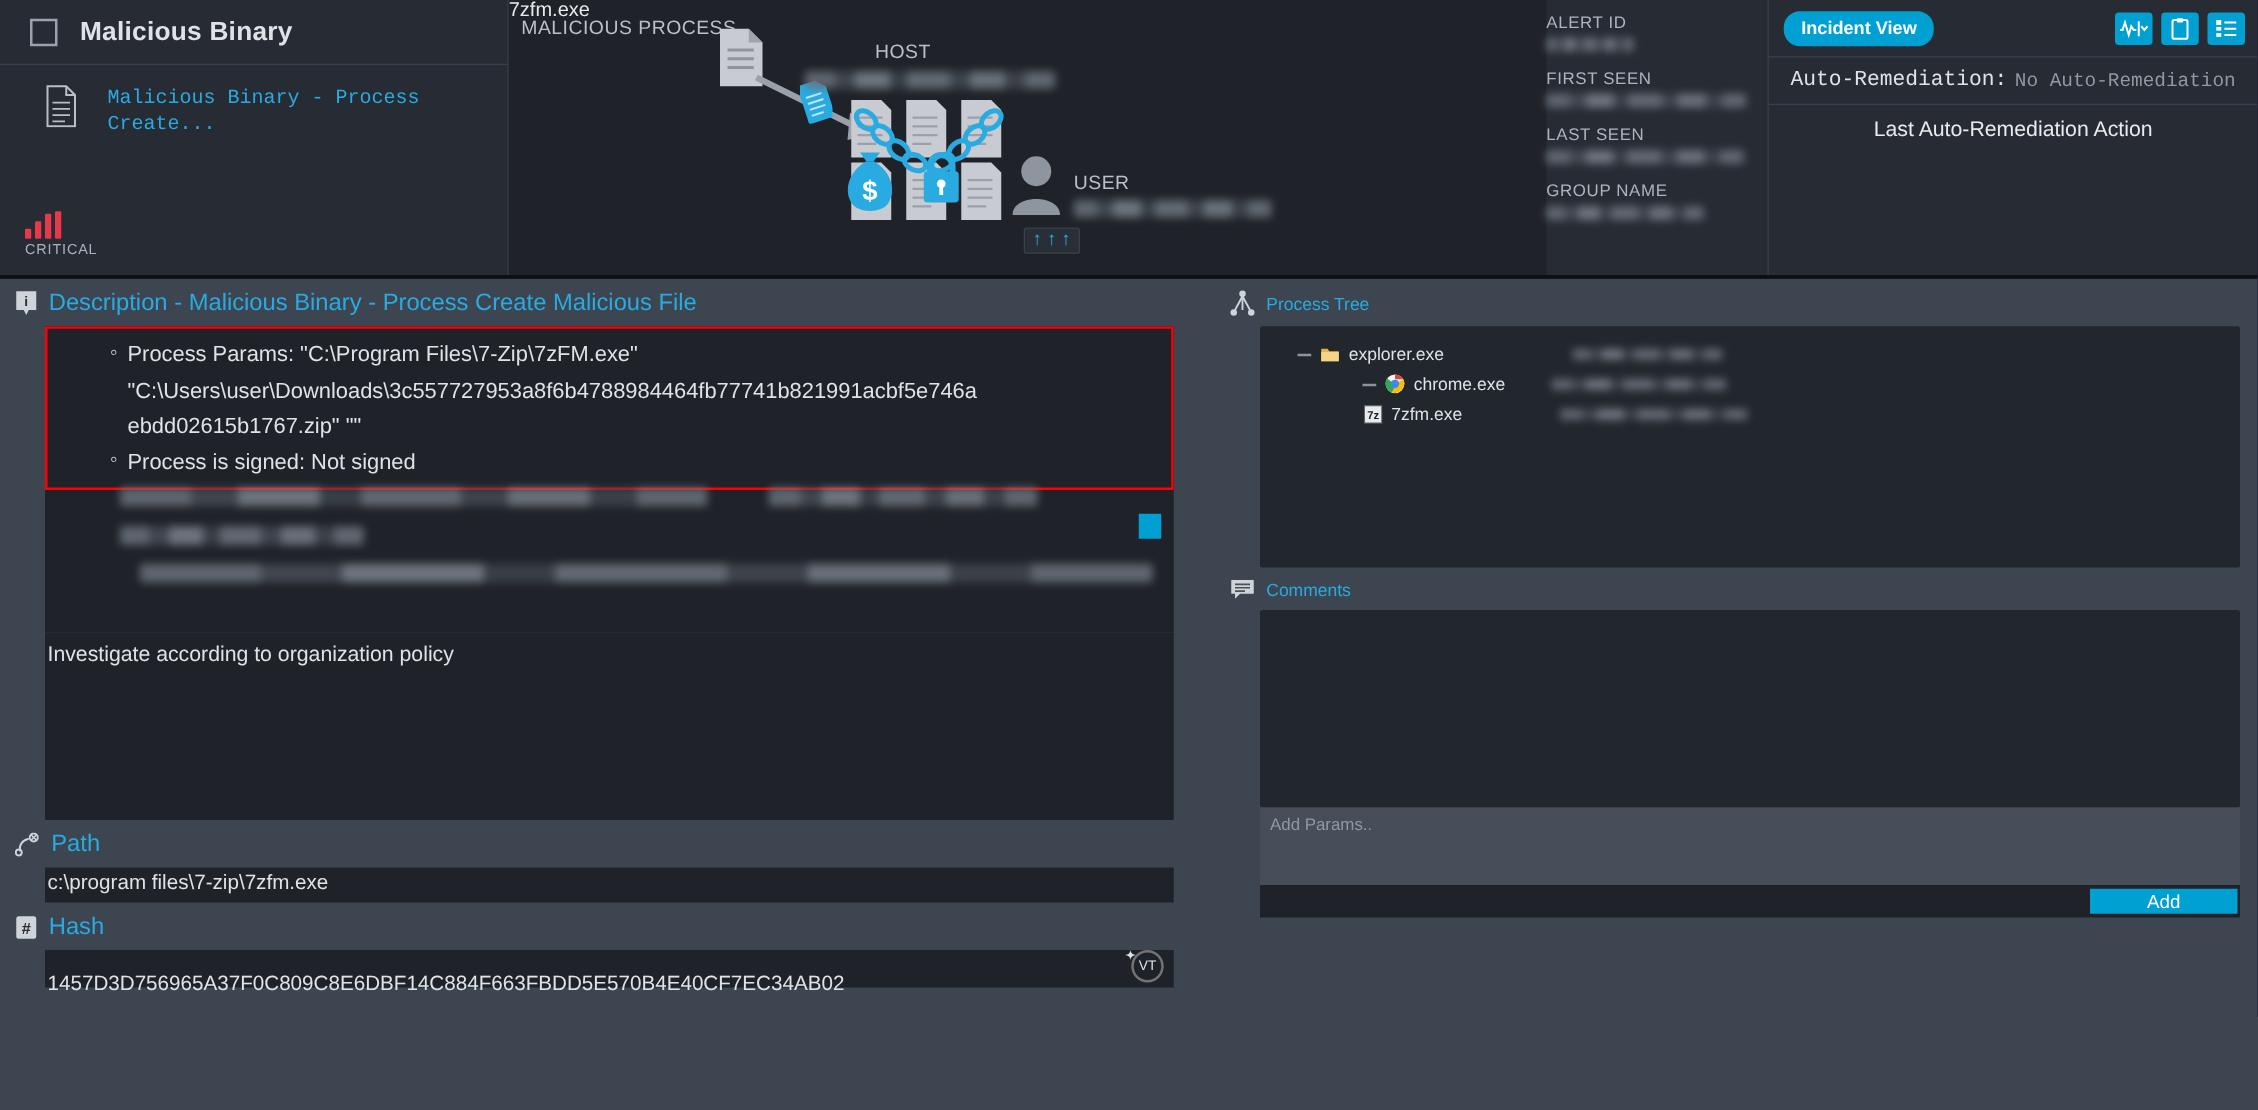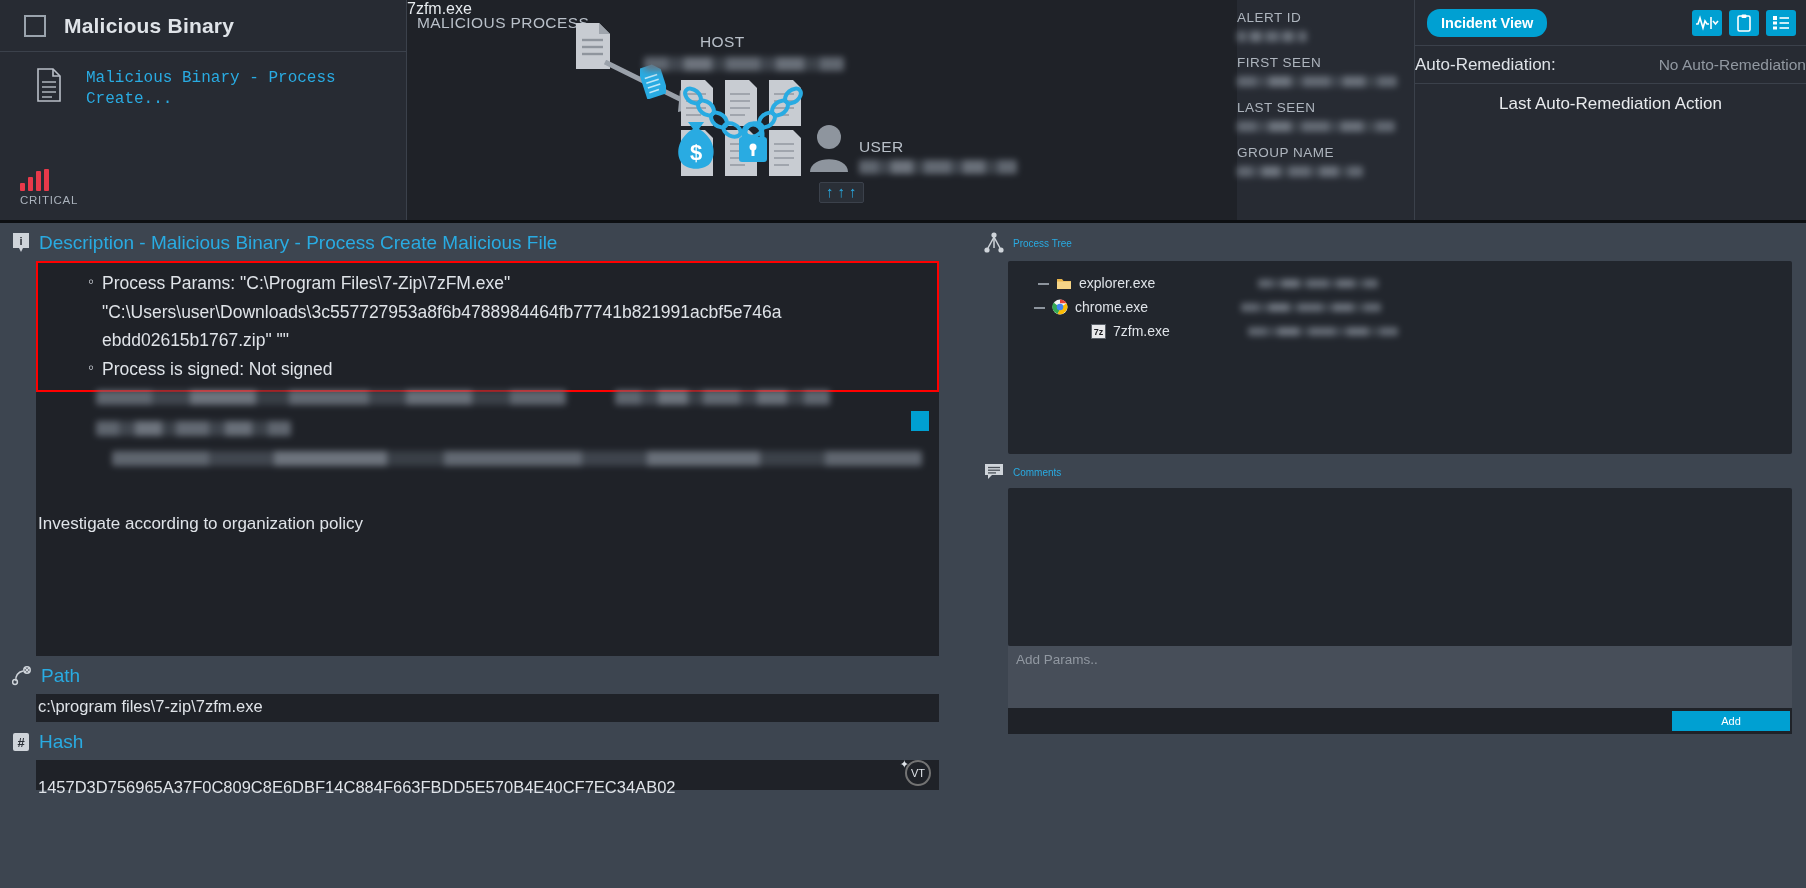--- a/index.html
+++ b/index.html
@@ -46,35 +46,35 @@
   .hdr-meta { width: 177px; background: #272b33; padding: 10px 0 0 0; }
   .meta-k { font-size: 13.5px; color: #aeb5be; letter-spacing: .5px; margin-bottom: 3px; }
   .meta-row { margin-bottom: 9px; }
   .meta-v { height: 11px; }
 
   .hdr-right { width: 392px; background: #272b33; border-left: 1px solid #3b414b; display: flex; flex-direction: column; }
   .hr-top { display: flex; align-items: center; justify-content: space-between; height: 46px; padding: 0 10px 0 12px; border-bottom: 1px solid #3b414b; }
   .pill { background: #00a0d2; color: #fff; font-size: 14.5px; font-weight: bold; border-radius: 13px; padding: 6px 14px; cursor: pointer; }
   .hr-icons { display: flex; gap: 7px; }
   .sq-ico { width: 30px; height: 26px; background: #00a0d2; border-radius: 3px; display: flex; align-items: center; justify-content: center; cursor: pointer; }
-  .hr-band { height: 38px; display: flex; align-items: center; justify-content: space-between; border-bottom: 1px solid #3b414b; }
+  .hr-band { height: 38px; display: flex; align-items: center; justify-content: center; border-bottom: 1px solid #3b414b; font-family: Liberation Mono, monospace; }
   .hr-band2 { height: 40px; display: flex; align-items: center; justify-content: center; }
   .ar-k { font-size: 17px; color: #dfe3e8; }
   .ar-v { font-size: 15.5px; color: #9198a1; margin-left: 6px; }
   .ar-link { font-size: 17px; color: #e8eaed; }
 
   
   .body { display: flex; height: 665px; background: #3d4550; }
   .col-left { width: 958px; background: #3d4550; padding: 0 0 0 0; }
   .col-gap { width: 20px; background: #3d4550; }
   .col-right { flex: 1; background: #3d4550; padding-right: 14px; }
 
   .sec-head { display: flex; align-items: center; gap: 9px; padding: 9px 0 7px 12px; }
   .sec-title { font-size: 19px; color: #29abe2; }
-  .sec-title.sm { font-size: 10px; }
+  .sec-title.sm { font-size: 14px; }
 
   .panel { background: #1f2228; color: #dfe3e8; }
   .desc-panel { position: relative; height: 245px; margin-left: 36px; width: 903px; overflow: hidden; }
   .redbox { position: absolute; left: 0; top: 0; width: 903px; height: 131px; border: 2px solid #ff0000; }
   .desc-list { padding: 8px 0 0 0; font-size: 17.5px; line-height: 28.5px; }
   .li { position: relative; padding-left: 66px; }
   .li::before { content: "\25E6"; position: absolute; left: 52px; top: -1px; color: #cfd4da; font-size: 17px; }
   .li.cont { padding-left: 66px; }
   .li.cont::before { content: ""; }
   .blur-line { height: 15px; margin: 7px 0 0 0; }
@@ -96,21 +96,21 @@
   
   .tree-panel { height: 193px; background: #22262d; margin-left: 30px; border-radius: 2px; padding: 10px 0 0 0; }
   .tnode { display: flex; align-items: center; gap: 7px; font-size: 14px; color: #dfe3e8; height: 24px; position: relative; }
   .tnode .exp { width: 11px; height: 11px; display: inline-block; position: relative; }
   .tnode .exp::before { content: ""; position: absolute; left: 0; top: 5px; width: 11px; height: 2px; background: #8d949d; }
   .tmeta { position: absolute; height: 9px; }
 
   .cm-panel { background: #22262d; margin-left: 30px; height: 158px; border-radius: 2px; }
   .cm-input { margin-left: 30px; height: 62px; background: #474e59; color: #9198a1; font-size: 13.5px; padding: 6px 8px; }
   .cm-footer { margin-left: 30px; height: 26px; background: #1f2228; display: flex; justify-content: flex-end; align-items: center; padding-right: 2px; }
-  .add-btn { background: #00a0d2; color: #fff; font-size: 11px; width: 118px; height: 20px;
+  .add-btn { background: #00a0d2; color: #fff; font-size: 15px; width: 118px; height: 20px;
              display: flex; align-items: center; justify-content: center; cursor: pointer; }
 </style>
 </head>
 <body>
 
 <div class="app">
 
   <div class="header">
 
     <div class="hdr-left">
@@ -395,21 +395,21 @@
       <div class="tree-panel">
         <div class="tnode" style="padding-left:30px">
           <span class="exp"></span>
           <svg width="16" height="14" viewBox="0 0 16 14">
             <path d="M1 3 h5 l1.5 2 h7.5 v8 h-14 z" fill="#e8b44a"></path>
             <path d="M1 5.5 h14 v7.5 h-14 z" fill="#f5d487"></path>
           </svg>
           <span>explorer.exe</span>
           <span class="blur tmeta" style="left:250px; width:120px;"></span>
         </div>
-        <div class="tnode" style="padding-left:26px">
+        <div class="tnode" style="padding-left:82px">
           <span class="exp"></span>
           <svg width="16" height="16" viewBox="0 0 16 16">
             <circle cx="8" cy="8" r="7.5" fill="#f5f5f5"></circle>
             <path d="M8 0.5 A7.5 7.5 0 0 1 14.5 4.3 L8 4.3 z" fill="#ea4335"></path>
             <path d="M1.6 3.6 A7.5 7.5 0 0 0 5.6 14.9 L8.8 9.2 z" fill="#34a853"></path>
             <path d="M14.5 4.3 A7.5 7.5 0 0 1 5.6 14.9 L9 8 z" fill="#fbbc05"></path>
             <circle cx="8" cy="8" r="3.3" fill="#4285f4"></circle>
           </svg>
           <span>chrome.exe</span>
           <span class="blur tmeta" style="left:233px; width:140px;"></span>

